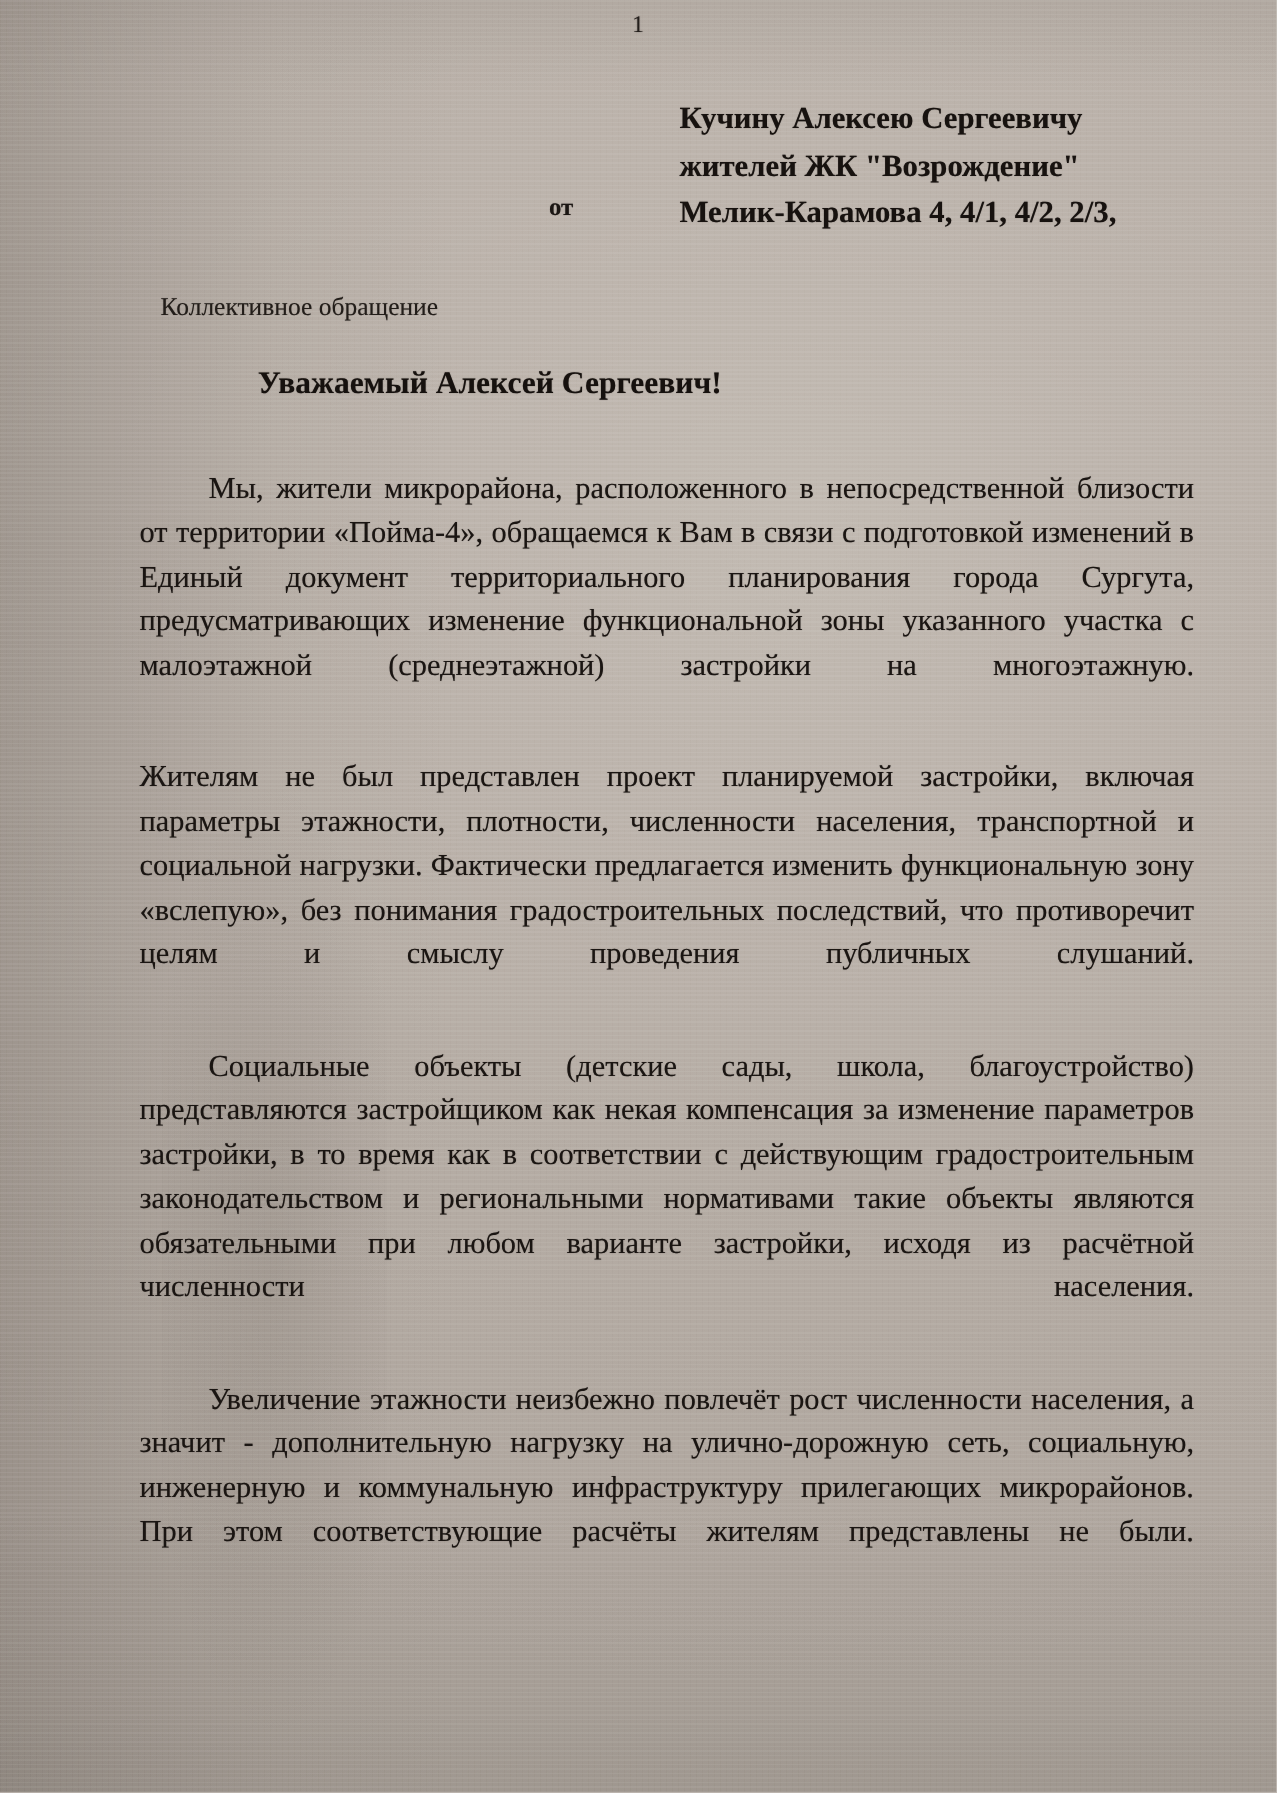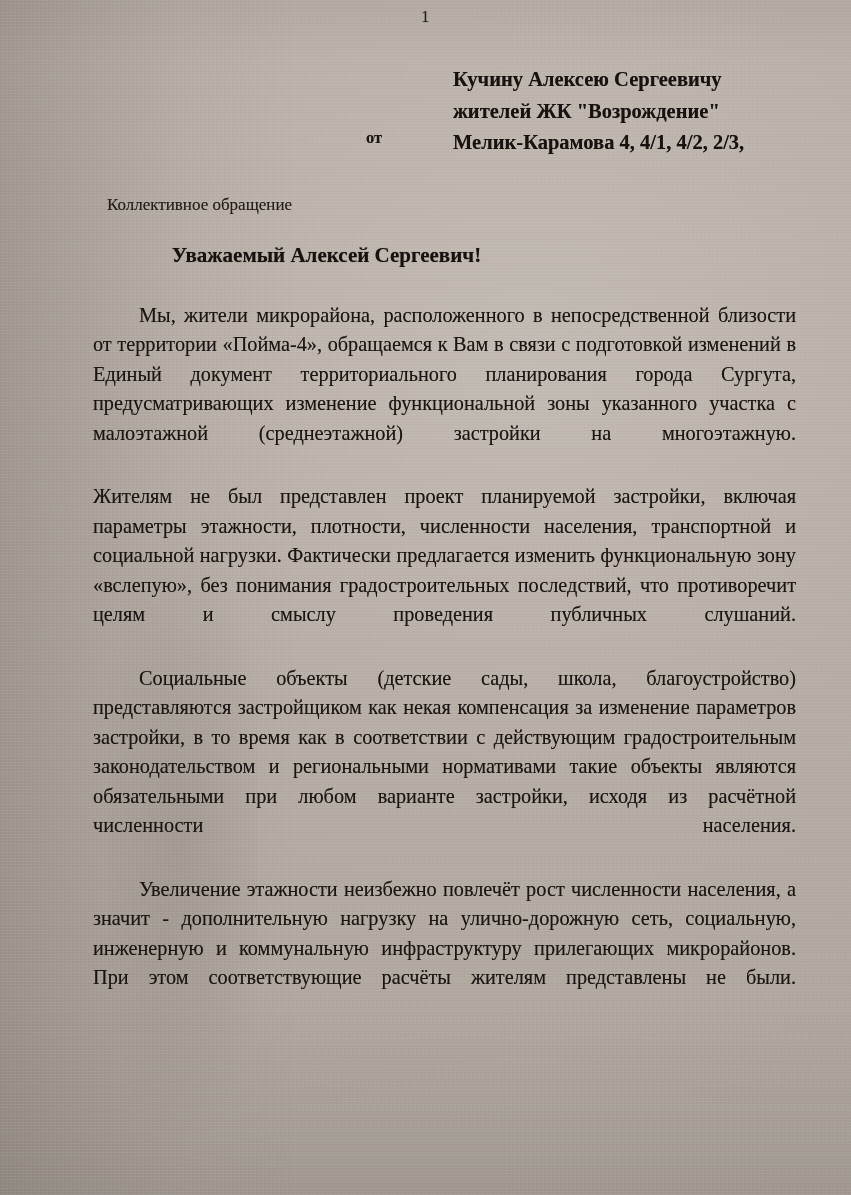--- a/index.html
+++ b/index.html
@@ -138,21 +138,21 @@
     top: 296px;
     width: 703px;
     font-size: 20.3px;
     line-height: 29.4px;
     text-align: justify;
     text-justify: inter-word;
     color: #1a1512;
     text-shadow: 0 0 0.6px rgba(28,22,18,0.5);
   }
   .body-text p {
-    margin: 5px 0 0 0;
+    margin: 16px 0 0 0;
     text-indent: 46px;
   }
   .body-text p.no-indent { text-indent: 0; }
   
   .body-text p:after {
     content: "";
     display: inline-block;
     width: 100%;
   }
 </style>

